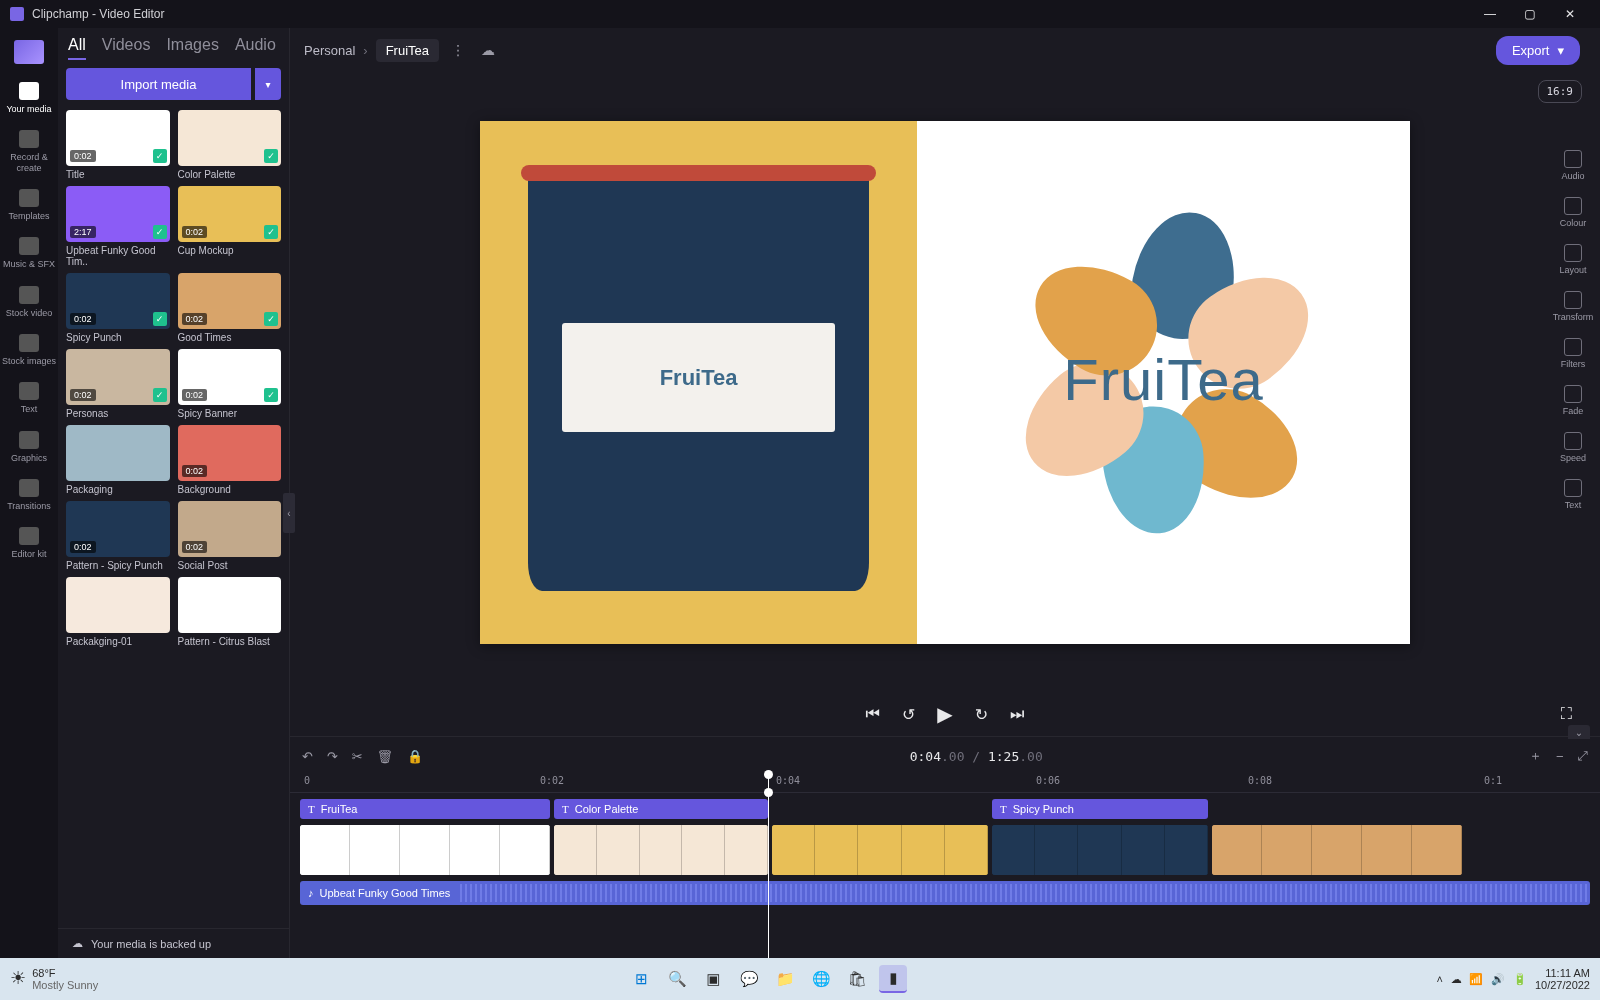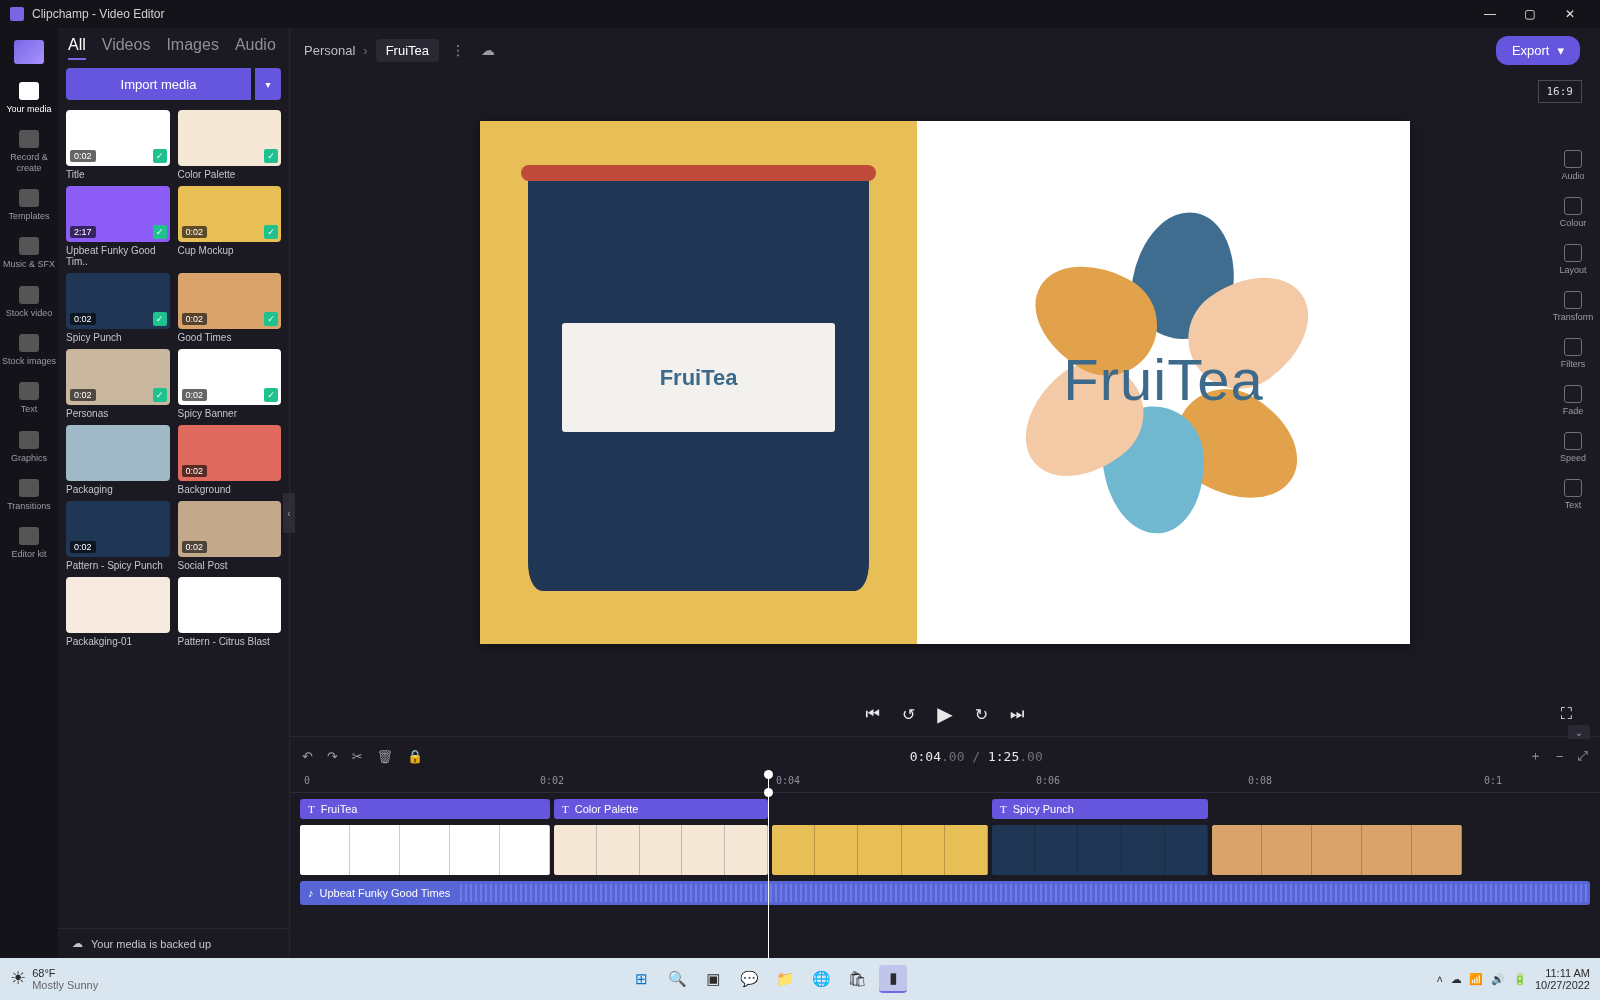--- a/index.html
+++ b/index.html
@@ -37,21 +37,21 @@
 
 .center { flex: 1; display: flex; flex-direction: column; }
 .crumbrow { height: 44px; display: flex; align-items: center; padding: 0 20px 0 14px; font-size: 13px; color: #bdbcc8; gap: 8px; }
 .crumb-proj { background: #2a2933; border-radius: 4px; padding: 4px 10px; color: #fff; }
 .crumbrow .sep { color: #6f6e7a; }
 .crumbrow .spacer { flex: 1; }
 .exportbtn { background: #6556dd; color: #fff; border-radius: 12px; padding: 7px 16px; font-size: 13px; display:flex; gap:8px; align-items:center;}
 .iconbtn { width: 22px; height: 22px; display:flex;align-items:center;justify-content:center;color:#9b9aa6;font-size:14px;}
 
 .stage { flex: 1; display: flex; align-items: center; justify-content: center; position: relative; }
-.aspectbadge { position: absolute; top: 8px; right: 18px; border: 1px solid #4a4955; border-radius: 0; padding: 4px 8px; font-size: 11px; font-family: monospace; color:#d8d7e0;}
+.aspectbadge { position: absolute; top: 8px; right: 18px; border: 1px solid #4a4955; border-radius: 8px; padding: 4px 8px; font-size: 11px; font-family: monospace; color:#d8d7e0;}
 .canvas { width: 930px; height: 523px; display: flex; box-shadow: 0 2px 12px rgba(0,0,0,.4); }
 .cleft { width: 47%; background: #e8bf57; display:flex;align-items:center;justify-content:center; }
 .cup { width: 78%; height: 80%; background: #1f3754; border-radius: 8px 8px 14px 14px / 8px 8px 28px 28px; position: relative; }
 .cup::before { content:""; position:absolute; top:-8px; left:-2%; right:-2%; height:16px; background:#c04a3a; border-radius: 8px; }
 .cuplabel { position:absolute; top:36%; left:10%; right:10%; height:26%; background:#f3f1ed; border-radius:3px; display:flex;align-items:center;justify-content:center;color:#3d6a8a;font-weight:600;font-size:22px;}
 .cright { width: 53%; background: #fff; display:flex;align-items:center;justify-content:center; }
 .flower { width: 60%; height: 58%; position: relative; }
 .petal { position: absolute; width: 34%; height: 42%; border-radius: 50% 50% 50% 50% / 60% 60% 40% 40%; }
 .logo-text { position: absolute; left:0; right:0; top:38%; text-align:center; color:#3d6a8a; font-size:58px; font-weight:500; letter-spacing:1px; }
 

